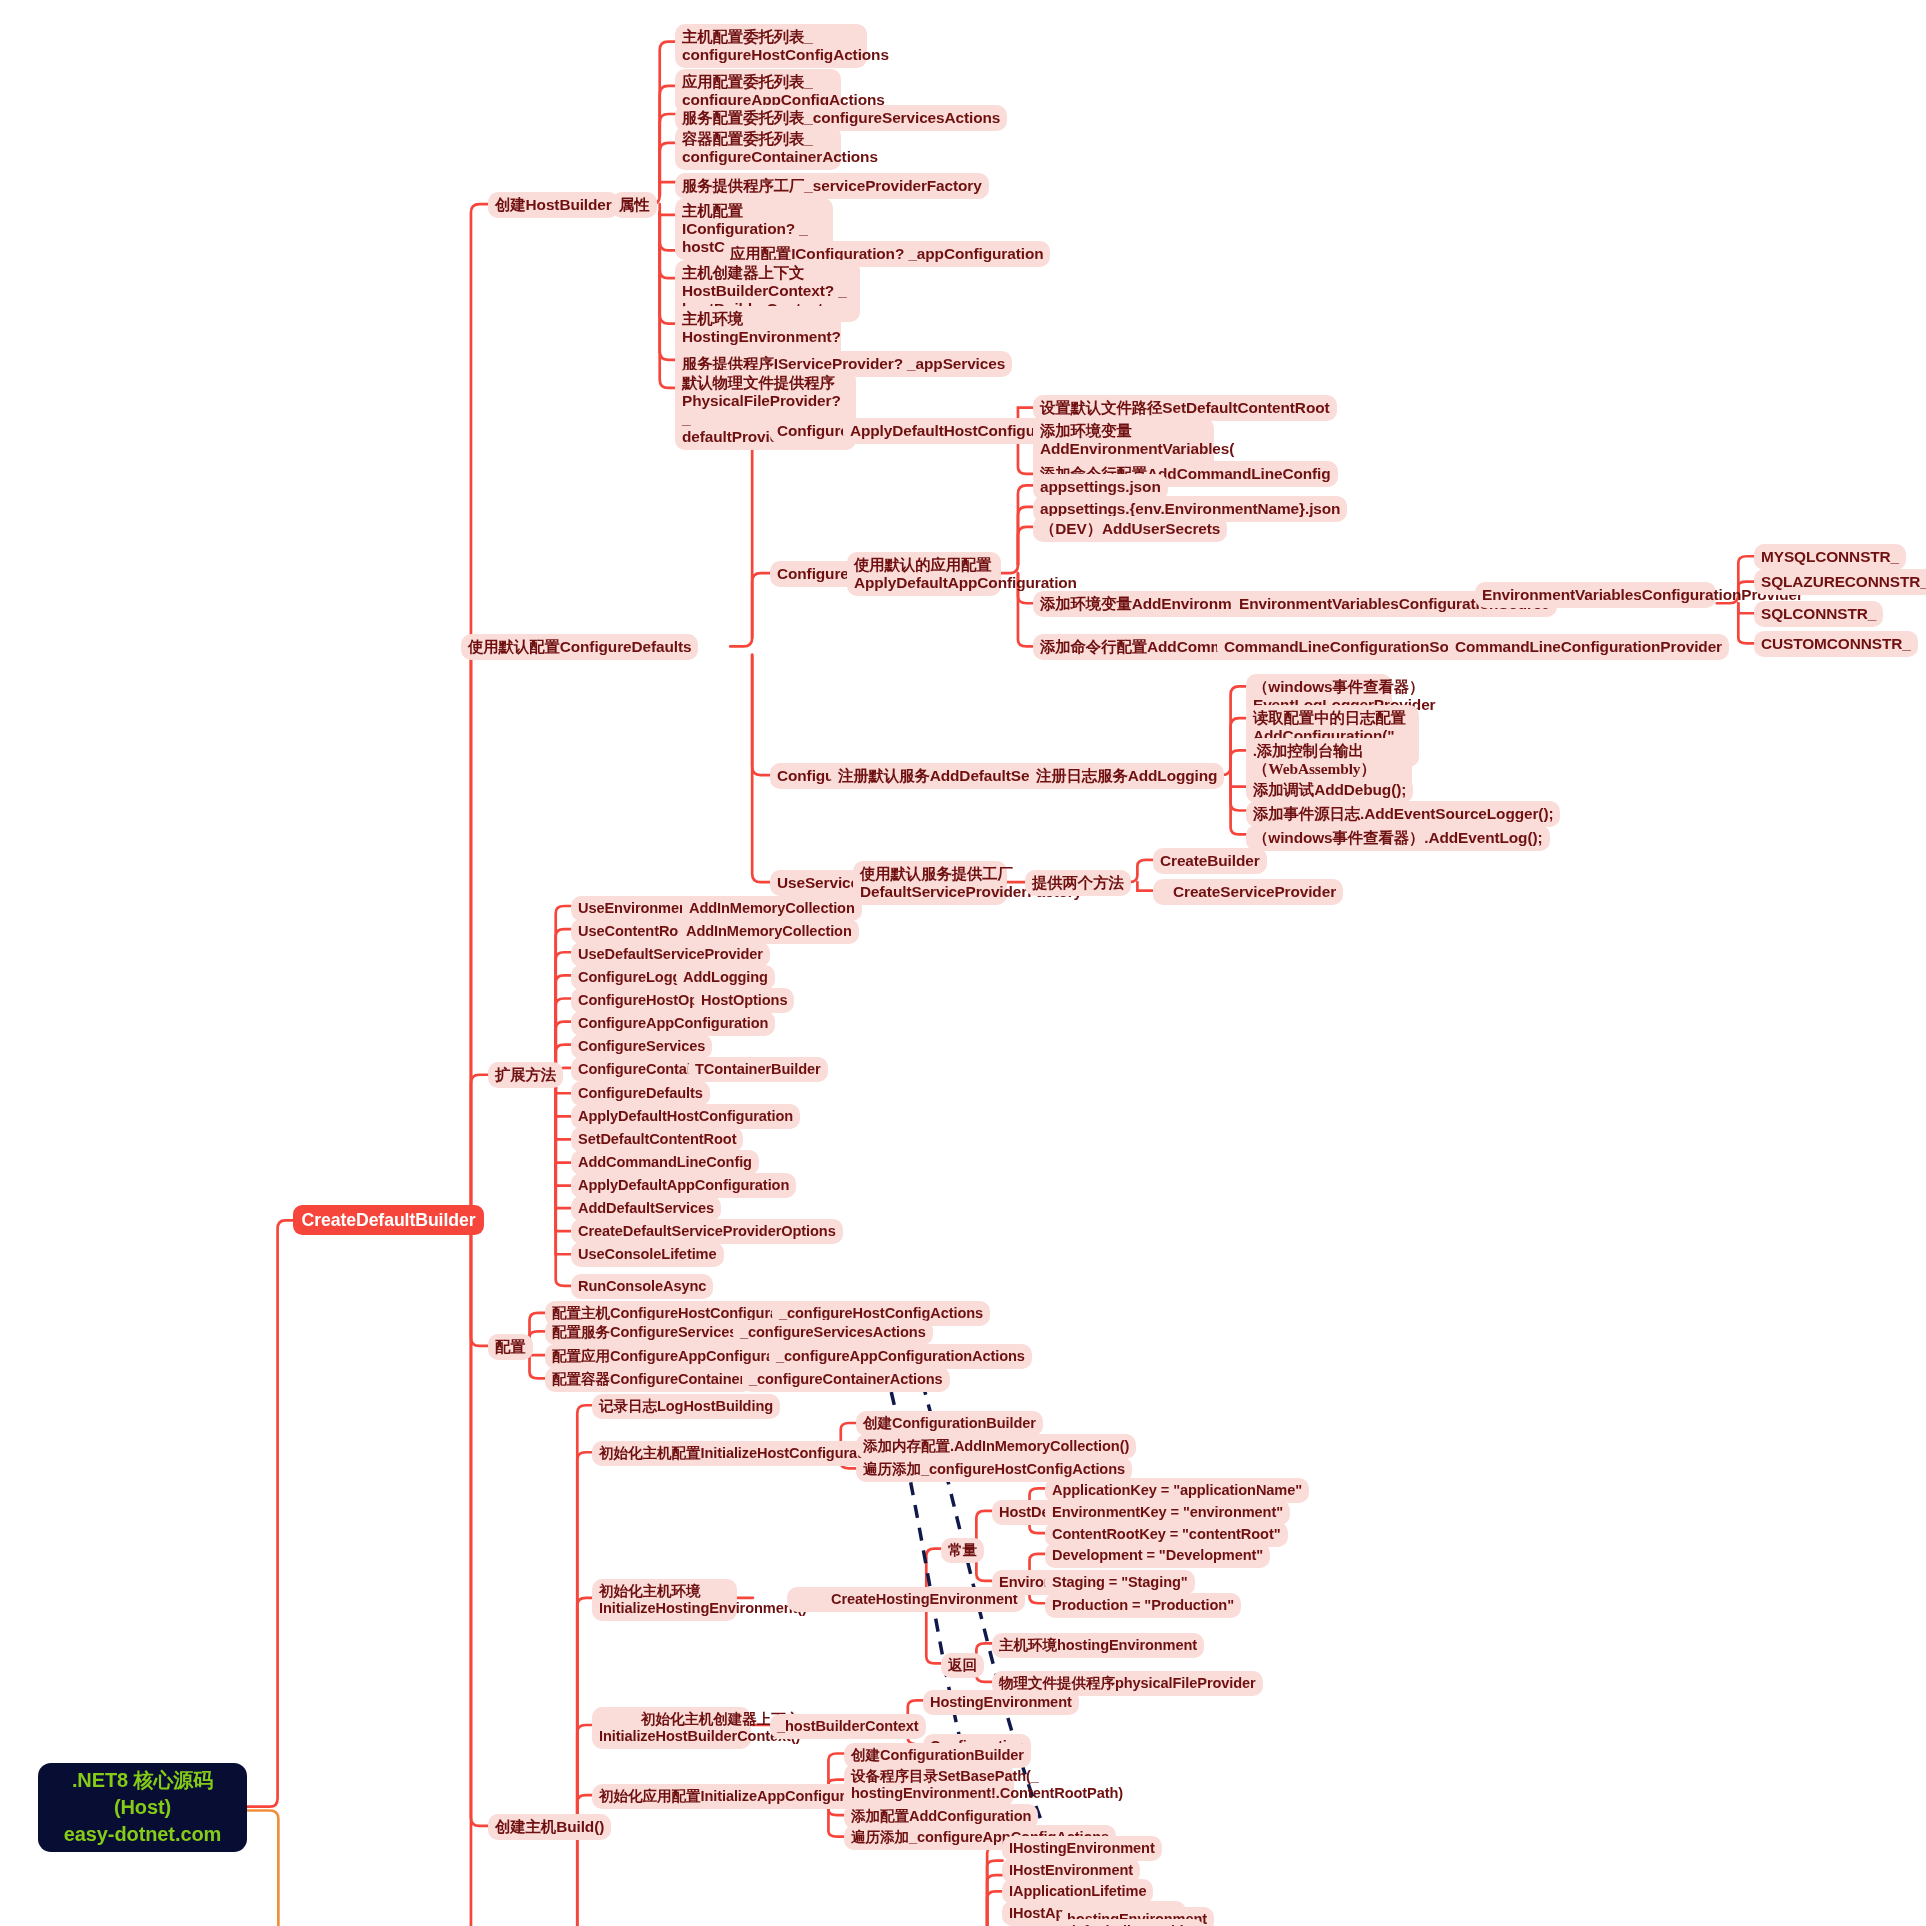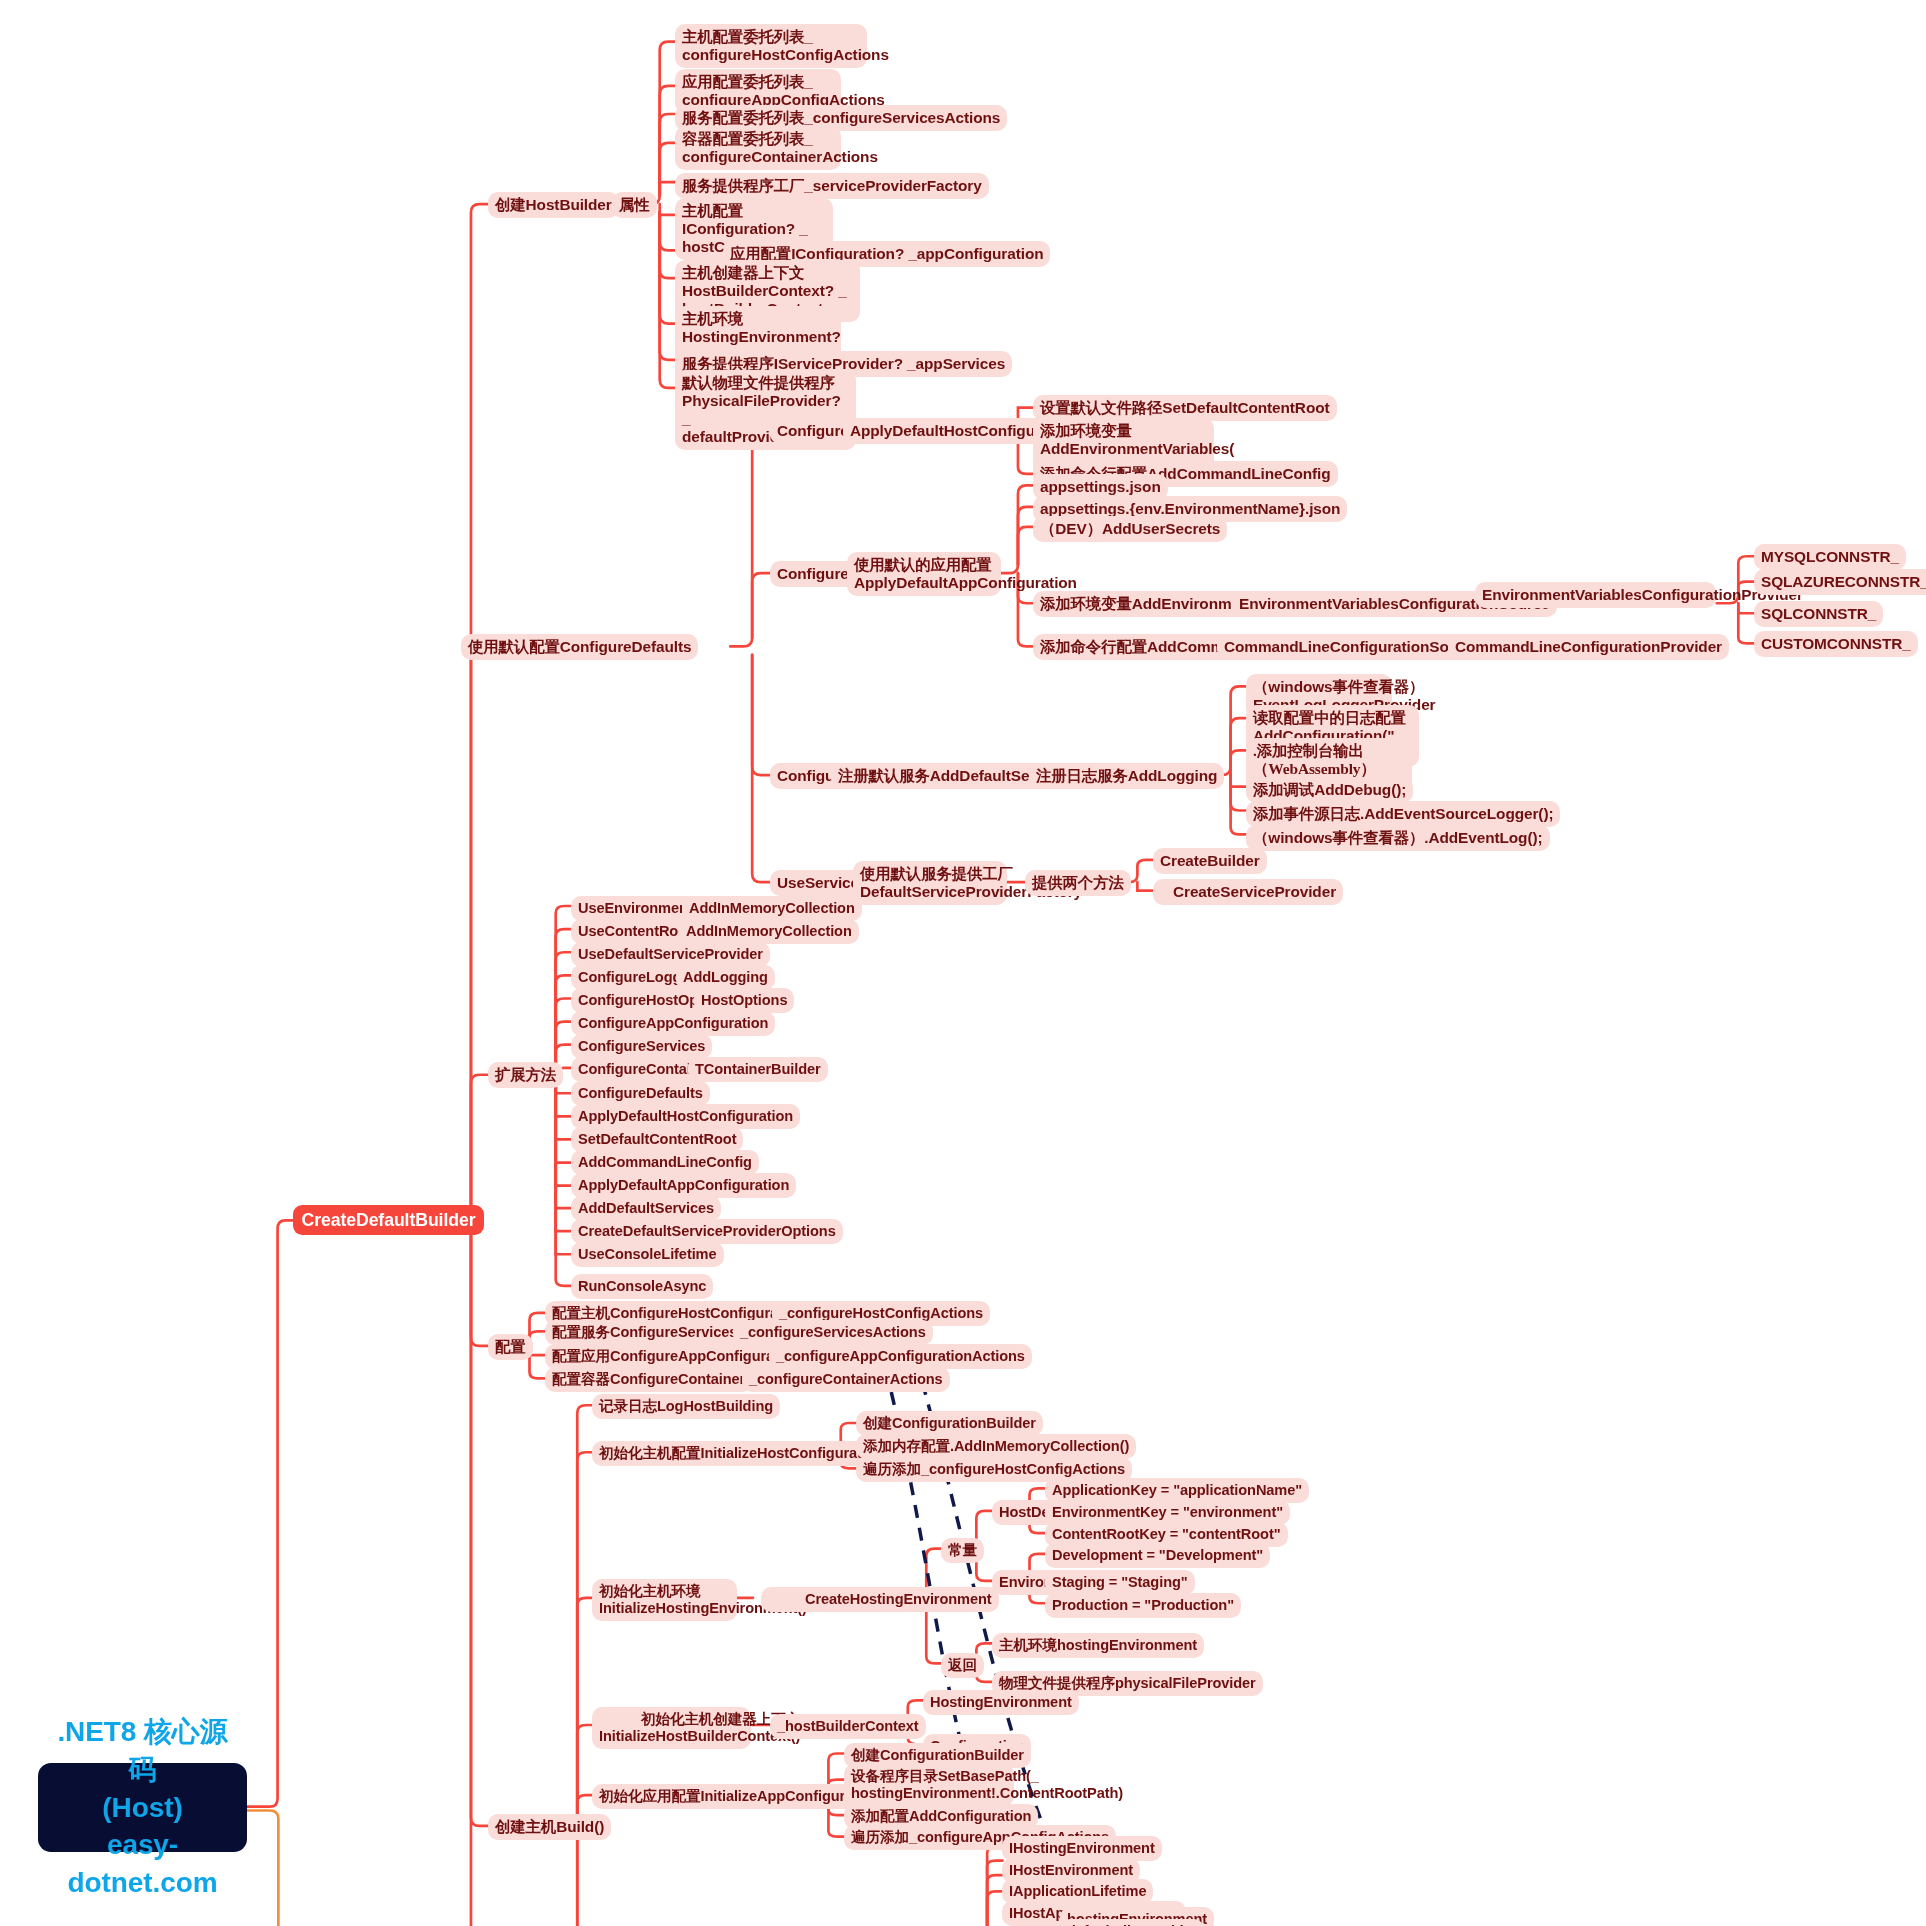--- a/index.html
+++ b/index.html
@@ -22,23 +22,23 @@
     font-weight:700;
     line-height:1.18;
     white-space:pre-line;
     letter-spacing:-0.1px;
     display:flex;
     align-items:center;
   }
   .node.sm { font-size:14.6px; }
   .root {
     background:#080d33;
-    color:#0ea5e9;
+    color:#84cc16;
     border-radius:13px;
-    font-size:28px;
+    font-size:20px;
     font-weight:700;
     text-align:center;
     justify-content:center;
     padding:10px 10.8px;
     line-height:1.35;
   }
   .lvl1-red {
     background:#f6463c;
     color:#ffffff;
     border-radius:9.2px;
@@ -358,21 +358,21 @@
 
 <div class="node sm" style="left:592px; top:1394px;">记录日志LogHostBuilding</div>
 
 <div class="node sm" style="left:592px; top:1441px;">初始化主机配置InitializeHostConfiguration()</div>
 <div class="node sm" style="left:856px; top:1411px;">创建ConfigurationBuilder</div>
 <div class="node sm" style="left:856px; top:1434px;">添加内存配置.AddInMemoryCollection()</div>
 <div class="node sm" style="left:856px; top:1457px;">遍历添加_configureHostConfigActions</div>
 
 <div class="node sm" style="left:592px; top:1579px; width:145px;">初始化主机环境
 InitializeHostingEnvironment()</div>
-<div class="node sm" style="left:761px; top:1587px;padding-left:44px;">CreateHostingEnvironment</div>
+<div class="node sm" style="left:787px; top:1587px;padding-left:44px;">CreateHostingEnvironment</div>
 <div class="node sm" style="left:941px; top:1538px;">常量</div>
 <div class="node sm" style="left:992px; top:1500px;">HostDefaults</div>
 <div class="node sm" style="left:1045px; top:1478px;">ApplicationKey = "applicationName"</div>
 <div class="node sm" style="left:1045px; top:1500px;">EnvironmentKey = "environment"</div>
 <div class="node sm" style="left:1045px; top:1522px;">ContentRootKey = "contentRoot"</div>
 <div class="node sm" style="left:992px; top:1570px;">Environments</div>
 <div class="node sm" style="left:1045px; top:1543px;">Development = "Development"</div>
 <div class="node sm" style="left:1045px; top:1570px;">Staging = "Staging"</div>
 <div class="node sm" style="left:1045px; top:1593px;">Production = "Production"</div>
 <div class="node sm" style="left:941px; top:1653px;">返回</div>

